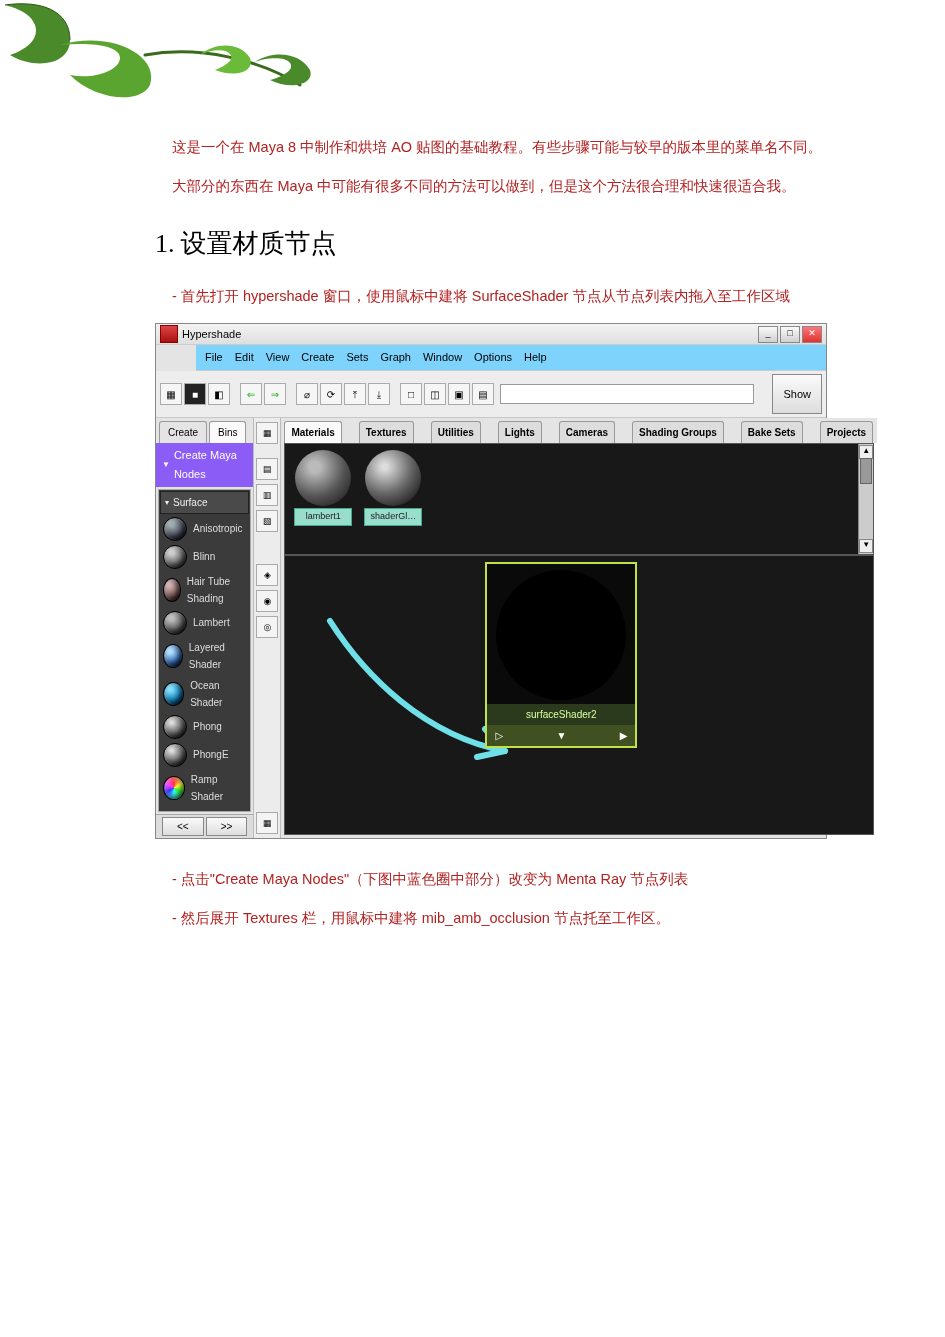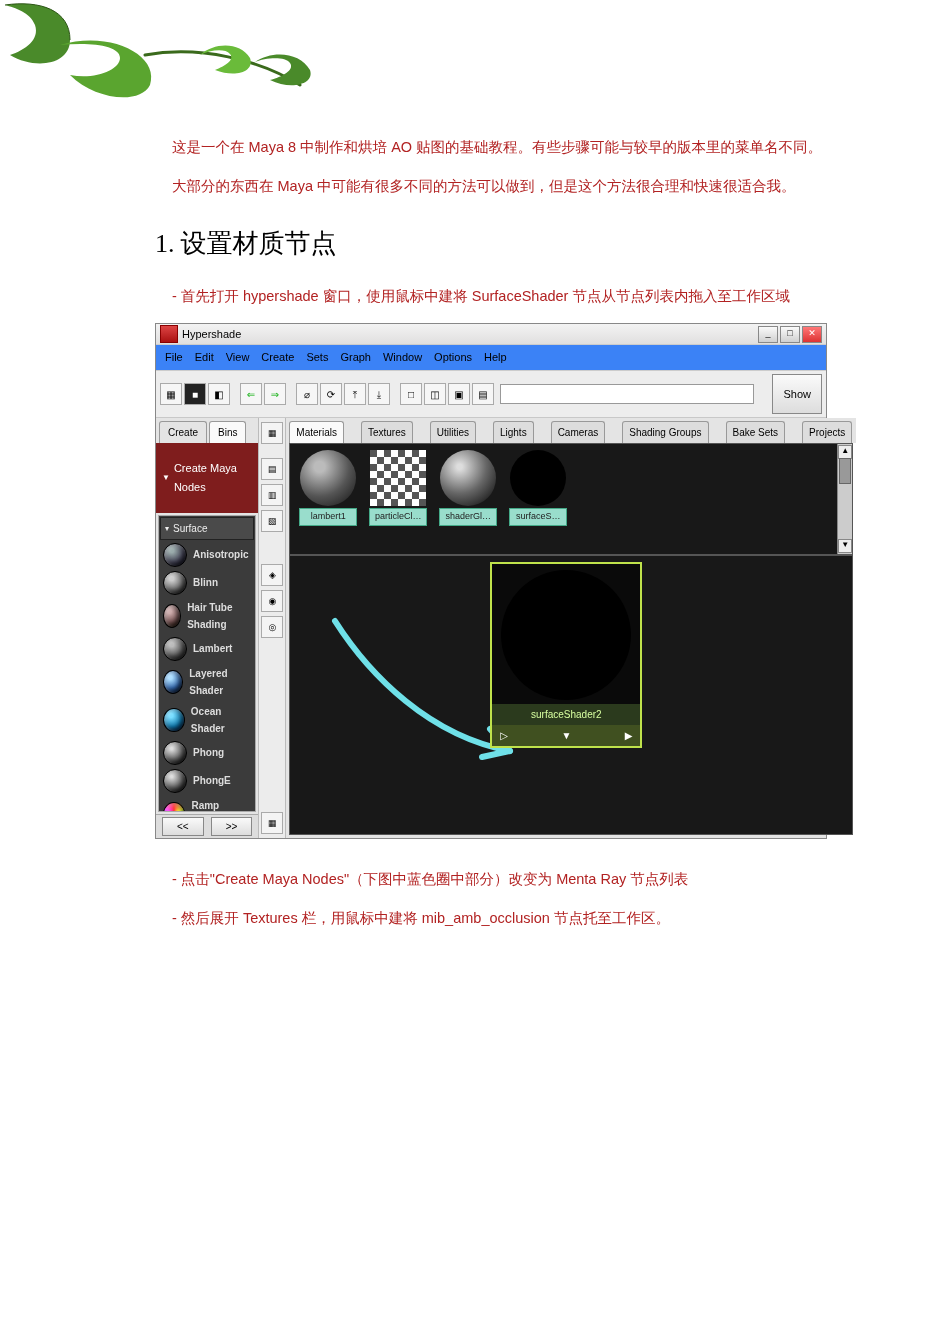--- a/index.html
+++ b/index.html
@@ -70,22 +70,23 @@
     font-size: 9px;
     display: flex; align-items: center; justify-content: center;
     cursor: pointer;
   }
   .winbtn.close { background: linear-gradient(#f77,#d33); color:#fff; }
 
   .menubar {
     display: flex;
     gap: 2px;
     padding: 2px 4px;
-    background: #3b82f6;
+    background: #7dd3fc;
     border-bottom: 1px solid #ccc;
+    margin-left: 40px;
   }
   .menubar .menu-item {
     padding: 1px 5px;
     cursor: pointer;
   }
 
   .toolbar {
     display: flex;
     align-items: center;
     gap: 2px;
@@ -139,24 +140,24 @@
     border-bottom:none;
     background:#fafafa;
     margin-right:2px;
     cursor:pointer;
     font-size:10px;
     border-top-left-radius:3px;
     border-top-right-radius:3px;
   }
   .left-tab.active { background:#e4e4e4; }
   .create-header {
-    background:#7f1d1d;
+    background:#8b5cf6;
     color:#fff;
     font-size:11px;
-    padding:16px 6px;
+    padding:3px 6px;
     display:flex;
     align-items:center;
     gap:4px;
   }
   .create-header::before{
     content:"▼";
     font-size:8px;
   }
   .node-list-wrap{
     flex:1;
@@ -176,21 +177,20 @@
   }
   .node-cat .tri{font-size:8px;}
   .node-item {
     display:flex;
     align-items:center;
     gap:6px;
     padding:2px 4px;
     color:#ddd;
     font-size:10px;
     cursor: grab;
-    font-weight: bold;
   }
   .node-item .swatch{
     width:22px;height:22px;border-radius:50%;
     border:1px solid #000;
     box-shadow: inset 2px 2px 4px rgba(255,255,255,.3), inset -2px -2px 5px rgba(0,0,0,.7);
   }
   .node-scroll-foot{
     display:flex;
     justify-content:space-between;
     padding:2px 6px;
@@ -224,20 +224,21 @@
     display:flex;
     flex-direction:column;
   }
   .rp-tabs{
     display:flex;
     gap:16px;
     padding:3px 3px 0 3px;
     background:#e4e4e4;
     font-size:10px;
     overflow:hidden;
+    font-weight:bold;
   }
   .rp-tab{
     padding:2px 6px;
     border:1px solid #999;
     border-bottom:none;
     background:#ddd;
     margin-right:1px;
     cursor:pointer;
     white-space:nowrap;
     border-top-left-radius:3px;border-top-right-radius:3px;
@@ -486,23 +487,21 @@
           <div class="rp-tab">Utilities</div>
           <div class="rp-tab">Lights</div>
           <div class="rp-tab">Cameras</div>
           <div class="rp-tab">Shading Groups</div>
           <div class="rp-tab">Bake Sets</div>
           <div class="rp-tab">Projects</div>
         </div>
         <div class="materials-view">
           <div id="materials-row" style="display: flex; gap: 6px;">
               <div class="mat-thumb"><div class="ball lambert"></div><div class="lbl">lambert1</div></div>
-              <div class="mat-thumb"><div class="ball particle"></div><div class="lbl">particleCl…</div></div>
               <div class="mat-thumb"><div class="ball shader"></div><div class="lbl">shaderGl…</div></div>
-              <div class="mat-thumb"><div class="ball surface"></div><div class="lbl">surfaceS…</div></div>
             </div>
           <div class="vscroll">
             <div class="arrow">▲</div>
             <div class="thumb"></div>
             <div class="arrow" style="position:absolute;bottom:0;left:0;right:0">▼</div>
           </div>
         </div>
         <div class="workarea">
           <svg class="arrow-svg" viewBox="0 0 210 160">
             <path d="M5,5 C40,60 100,120 180,135" fill="none" stroke="#6fe0e8" stroke-width="6" stroke-linecap="round"></path>

